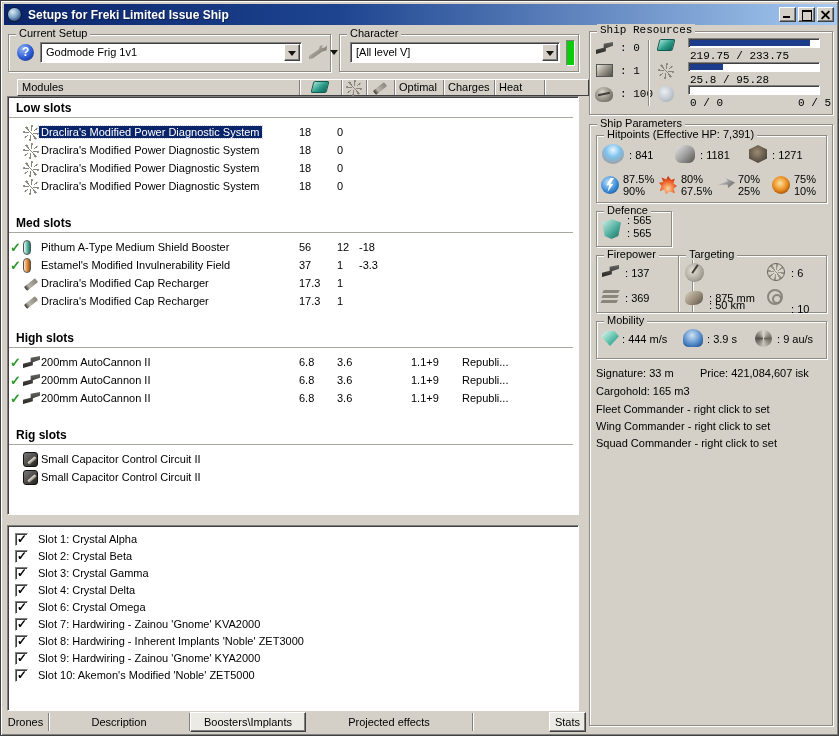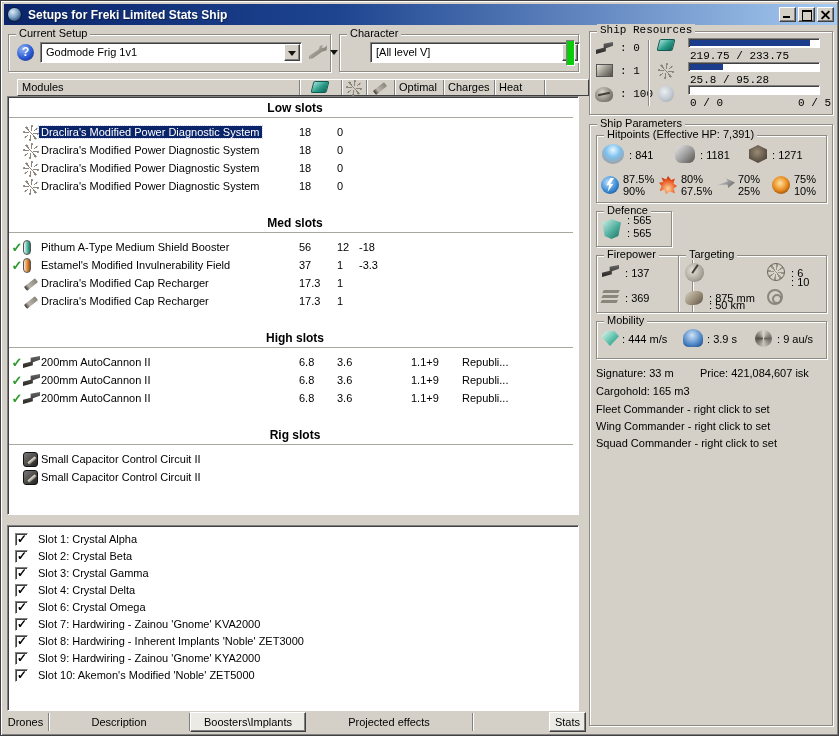--- a/index.html
+++ b/index.html
@@ -27,21 +27,21 @@
   .tb-btn.maxb::after{content:"";position:absolute;left:3px;top:2px;width:8px;height:8px;
     border:1px solid #000;border-top-width:2px;}
   .tb-btn.closeb::before,.tb-btn.closeb::after{content:"";position:absolute;left:2px;top:6px;width:11px;height:2px;background:#000;}
   .tb-btn.closeb::before{transform:rotate(45deg);}
   .tb-btn.closeb::after{transform:rotate(-45deg);}
   
   .gb{position:absolute;border:1px solid #8d8b83;box-shadow:inset 1px 1px 0 #ffffff,1px 1px 0 #ffffff;}
   .legend{position:absolute;top:-8px;left:7px;background:#D4D0C8;padding:0 3px;font-size:11px;white-space:nowrap;}
   
   .sunken{background:#fff;border:1px solid;border-color:#808080 #ffffff #ffffff #808080;
-    box-shadow:inset 1px 1px 0 #404040;text-align:center;}
+    box-shadow:inset 1px 1px 0 #404040;}
   .combo{position:absolute;height:21px;background:#fff;border:1px solid;
     border-color:#808080 #ffffff #ffffff #808080;box-shadow:inset 1px 1px 0 #404040;}
   .combo-text{position:absolute;left:5px;top:3px;white-space:nowrap;}
   .combo-btn{position:absolute;right:1px;top:1px;bottom:1px;width:16px;background:#D4D0C8;
     border:1px solid;border-color:#ffffff #404040 #404040 #ffffff;box-shadow:inset -1px -1px 0 #808080;}
   .arr-dn{position:absolute;left:50%;top:50%;margin:-2px 0 0 -4px;width:0;height:0;
     border-left:4px solid transparent;border-right:4px solid transparent;border-top:5px solid #15150f;}
   .caret{position:absolute;width:0;height:0;border-left:4px solid transparent;border-right:4px solid transparent;border-top:5px solid #15150f;}
   
   .ic{display:inline-block;position:absolute;}
@@ -153,21 +153,21 @@
   .r2 .rb{position:absolute;left:0;top:12px;white-space:nowrap;}
   .greenbar{position:absolute;background:#0ACC0A;border:1px solid;border-color:#808080 #ffffff #ffffff #808080;}
 </style>
 </head>
 <body>
 
 <div id="win">
 
   <div class="titlebar">
     <span class="ic-app"></span>
-    <span class="title">Setups for Freki Limited Stats Ship</span>
+    <span class="title">Setups for Freki Limited Issue Ship</span>
     <span class="tbspacer"></span>
     <span class="tb-btn minb"></span>
     <span class="tb-btn maxb"></span>
     <span class="tb-btn closeb"></span>
   </div>
 
   <div class="gb" style="left:7px;top:33px;width:323px;height:38px;">
     <span class="legend">Current Setup</span>
     <span class="ic ic-help" style="left:8px;top:9px;"></span>
     <div class="combo" style="left:31px;top:7px;width:262px;">
@@ -175,21 +175,21 @@
       <span class="combo-btn">
           <span class="arr-dn"></span>
         </span>
     </div>
     <span class="ic ic-wrench" style="left:300px;top:10px;"></span>
     <span class="caret" style="left:321px;top:15px;"></span>
   </div>
 
   <div class="gb" style="left:338px;top:33px;width:240px;height:38px;">
     <span class="legend">Character</span>
-    <div class="combo" style="left:10px;top:7px;width:210px;margin-left:20px;">
+    <div class="combo" style="left:10px;top:7px;width:210px;">
       <span class="combo-text">[All level V]</span>
       <span class="combo-btn">
           <span class="arr-dn"></span>
         </span>
     </div>
     <span class="greenbar" style="left:226px;top:5px;width:9px;height:26px;"></span>
   </div>
 
   <div class="gb" style="left:588px;top:30px;width:244px;height:84px;font-family:Liberation Mono, monospace;">
     <span class="legend">Ship Resources</span>
@@ -447,21 +447,21 @@
 
     <div class="gb" style="left:88px;top:130px;width:149px;height:58px;">
       <span class="legend">Targeting</span>
       <span class="ic ic-range" style="left:6px;top:7px;"></span>
       <span class="val cv" style="left:30px;top:11px;margin-top:32px;">50 km</span>
       <span class="ic ic-compass" style="left:88px;top:7px;"></span>
       <span class="val cv" style="left:112px;top:11px;">6</span>
       <span class="ic ic-scanres" style="left:6px;top:35px;"></span>
       <span class="val cv" style="left:30px;top:36px;">875 mm</span>
       <span class="ic ic-sensor" style="left:88px;top:33px;"></span>
-      <span class="val cv" style="left:112px;top:20px;">10</span>
+      <span class="val cv" style="left:112px;top:47px;">10</span>
     </div>
 
     <div class="gb" style="left:6px;top:196px;width:231px;height:38px;">
       <span class="legend">Mobility</span>
       <span class="ic ic-gem" style="left:4px;top:9px;"></span>
       <span class="val cv" style="left:25px;top:11px;">444 m/s</span>
       <span class="ic ic-align" style="left:86px;top:7px;"></span>
       <span class="val cv" style="left:110px;top:11px;">3.9 s</span>
       <span class="ic ic-warp" style="left:158px;top:8px;"></span>
       <span class="val cv" style="left:180px;top:11px;">9 au/s</span>

